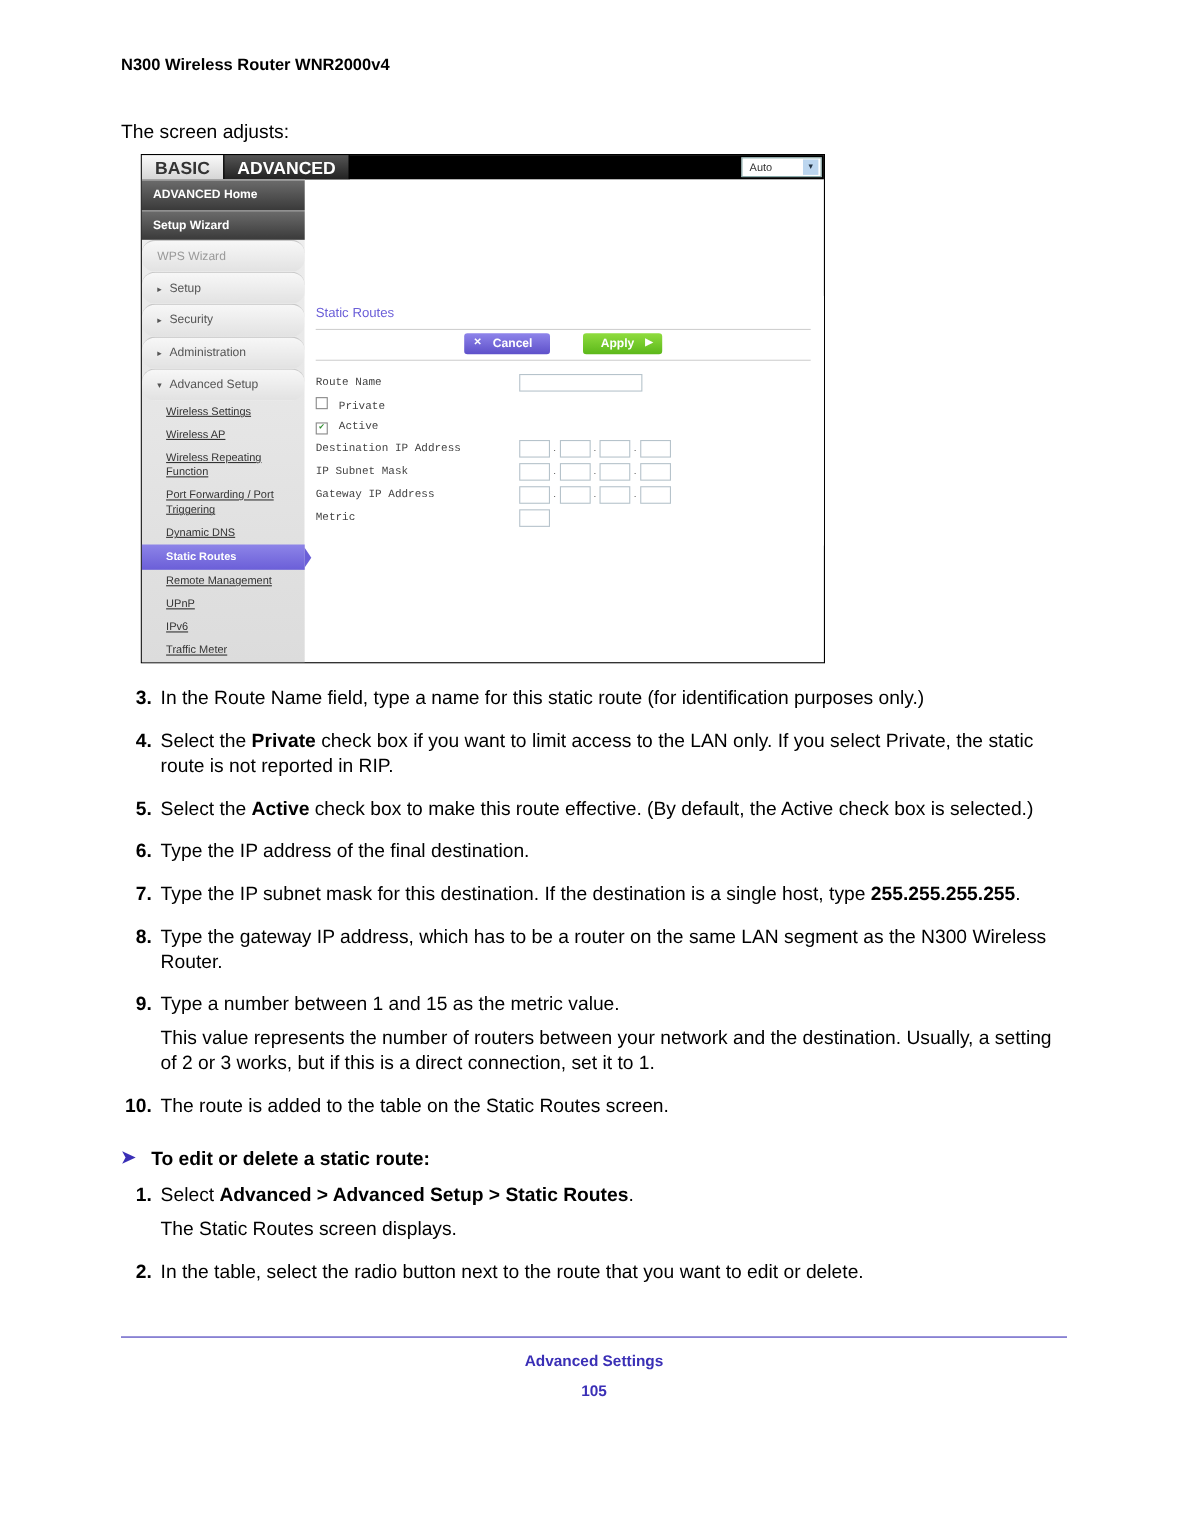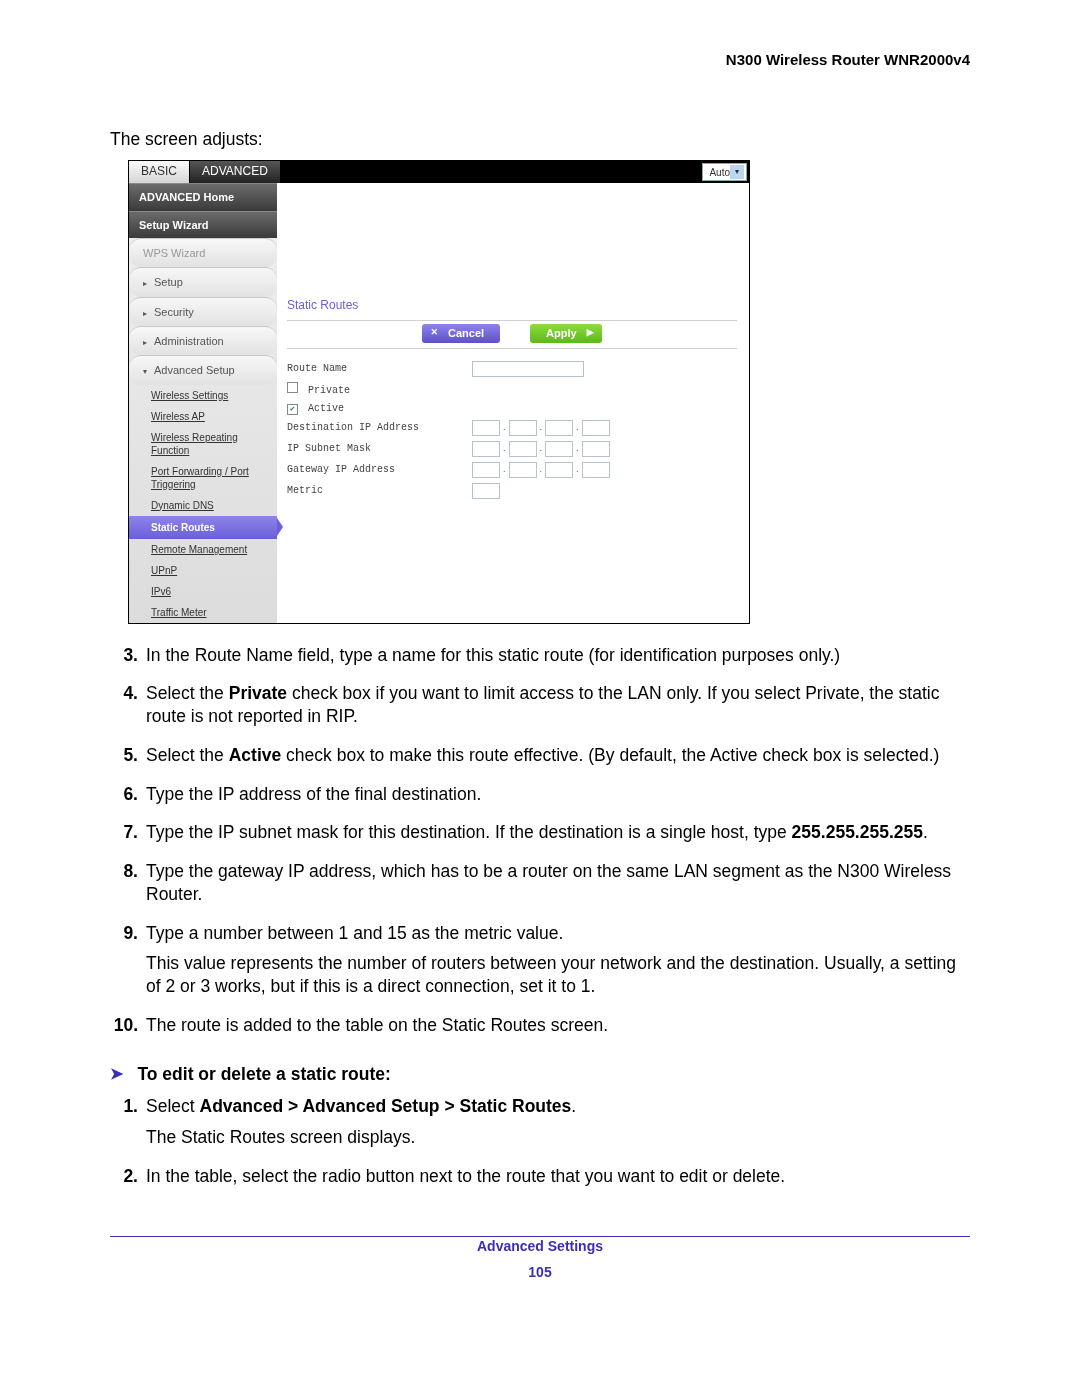--- a/index.html
+++ b/index.html
@@ -7,58 +7,59 @@
     font-family: Arial, Helvetica, sans-serif;
     background: #fff;
     width: 1080px;
     margin: 0 auto;
     padding: 50px 110px 40px 110px;
     color: #000;
     font-size: 17.5px;
     line-height: 1.3;
   }
   .doc-title {
-    text-align: right;
+    text-align: left;
     font-weight: bold;
     font-size: 15px;
-    margin-bottom: 58px;
+    margin-bottom: 38px;
   }
   .intro-line { margin-bottom: 10px; }
 
   
   .router-ui {
     width: 622px;
     margin: 0 0 20px 18px;
     border: 1px solid #000;
     font-size: 11px;
     color: #333;
   }
   .router-top {
     display: flex;
     align-items: stretch;
     height: 22px;
     background: #000;
   }
   .router-tabs { display: flex; }
   .router-tab {
     padding: 3px 12px;
-    font-size: 12px;
-    font-weight: normal;
+    font-size: 16px;
+    font-weight: bold;
     color: #fff;
     background: linear-gradient(#555, #222);
     border-right: 1px solid #000;
   }
   .router-tab.inactive {
     background: linear-gradient(#fafafa, #d5d5d5);
     color: #333;
   }
   .router-top-fill { flex: 1; }
   .router-auto {
     display: flex;
     align-items: center;
+    gap: 28px;
     background: #fff;
     border: 1px solid #8aa;
     font-size: 10px;
     padding: 0 2px 0 6px;
     margin: 2px 2px 2px 0;
   }
   .router-auto-arrow {
     width: 14px; height: 14px;
     background: #bcd6ef;
     display: flex; align-items: center; justify-content: center;
@@ -163,20 +164,21 @@
   .b { font-weight: bold; }
 
   .proc-head {
     display: flex; align-items: center; gap: 14px;
     margin: 16px 0 10px 0; font-weight: bold;
   }
   .proc-arrow { color: #3a2fb6; font-size: 16px; }
 
   .footer {
     border-top: 1px solid #3a2fb6;
+    padding-top: 12px;
     text-align: center;
     color: #3a2fb6;
     font-weight: bold;
     font-size: 14px;
     margin-top: 40px;
   }
   .footer .pg { margin-top: 8px; }
 </style>
 </head>
 <body>

